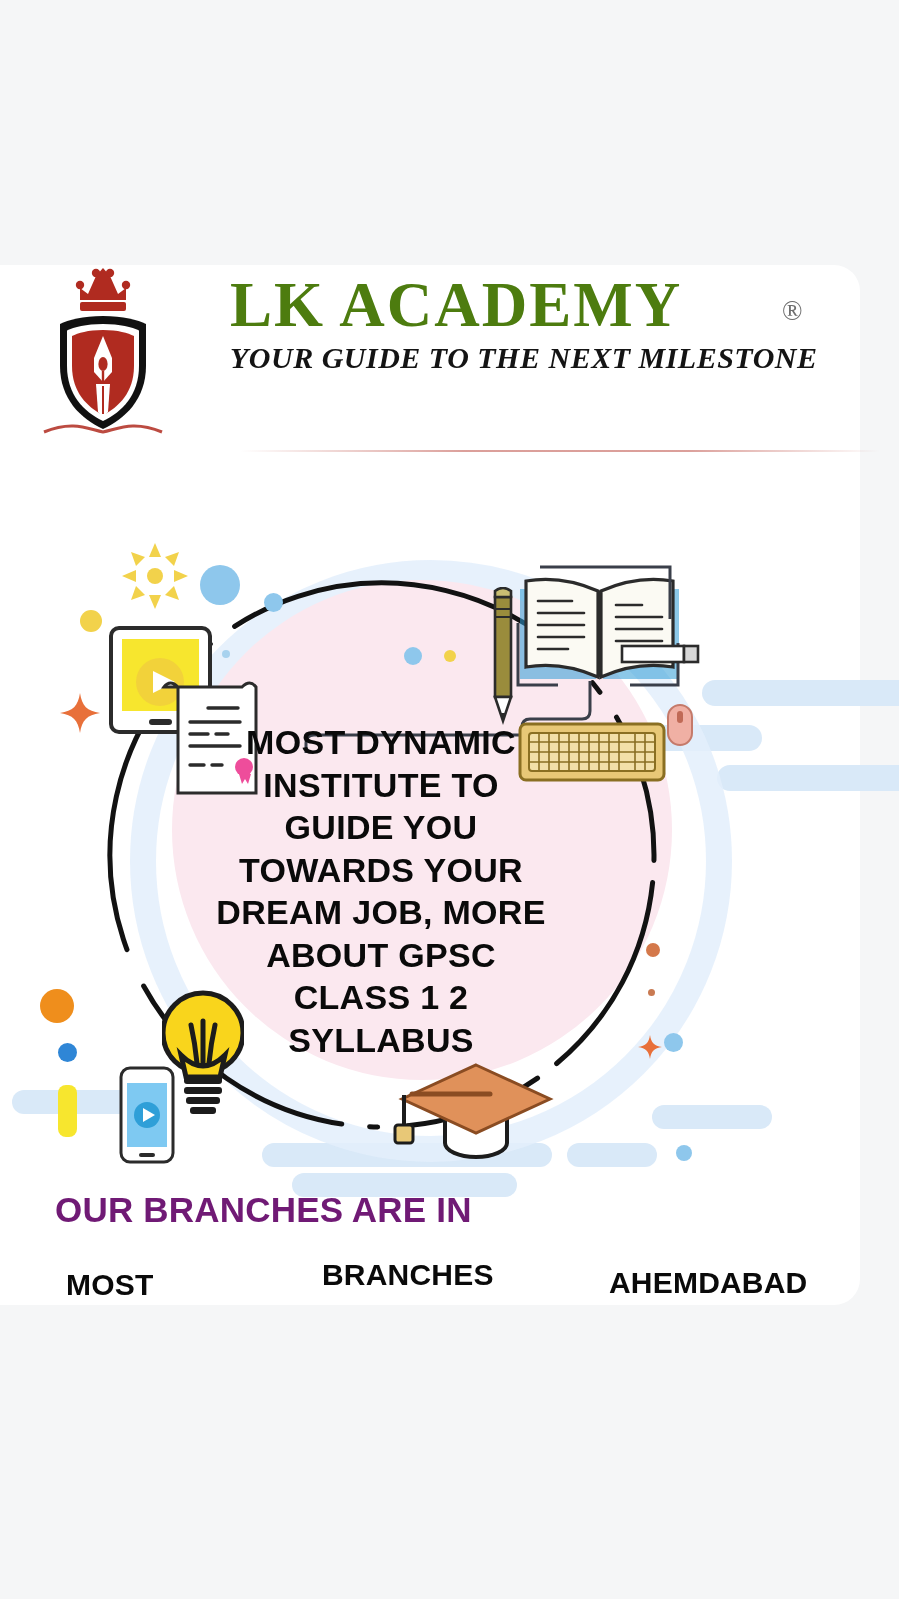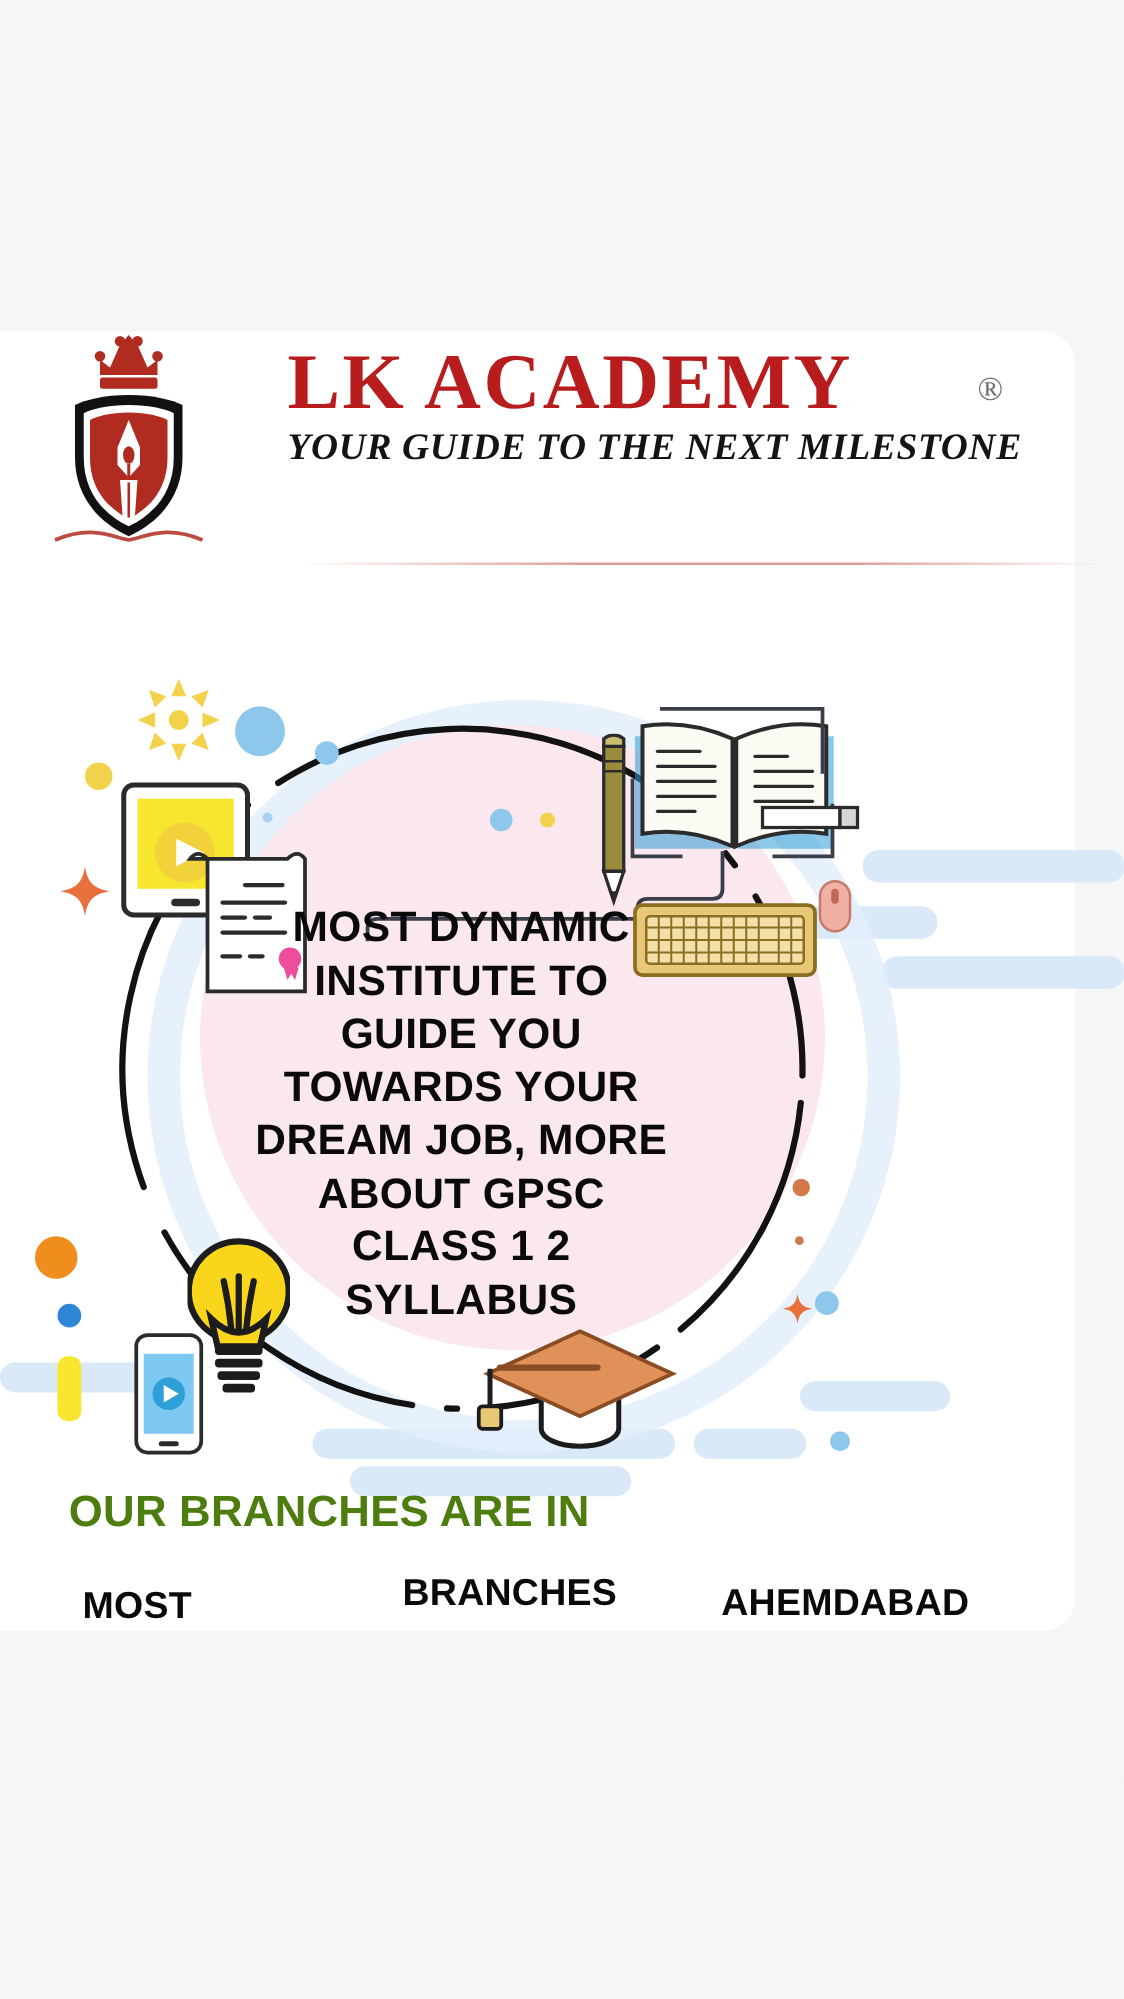--- a/index.html
+++ b/index.html
@@ -30,21 +30,21 @@
     position:absolute;left:38px;top:2px;width:130px;height:185px;
   }
   .logo-text-wrap{
     position:absolute;left:230px;top:22px;width:620px;
   }
   .brand-name{
     font-family:"Liberation Serif", serif;
     font-weight:700;
     font-size:63px;
     letter-spacing:2px;
-    color:#b91c1c;
+    color:#4d7c0f;
     line-height:1;
     white-space:nowrap;
     margin:0;
   }
   .brand-reg{
     position:absolute;left:552px;top:22px;
     font-family:"Liberation Serif", serif;
     font-size:27px;color:#6d6d6d;
   }
   .brand-tag{
@@ -52,21 +52,21 @@
     font-weight:700;font-style:italic;
     font-size:30px;letter-spacing:0.5px;
     color:#141414;white-space:nowrap;margin-top:4px;
   }
   .brand-rule{
     position:absolute;left:10px;top:176px;width:640px;height:2px;
     background:linear-gradient(to right,rgba(176,43,32,0) 0%,rgba(176,43,32,.45) 35%,rgba(176,43,32,.45) 70%,rgba(176,43,32,0) 100%);
   }
 
   
-  .illus{position:absolute;left:0;top:525px;width:887px;height:680px;}
+  .illus{position:absolute;left:12px;top:525px;width:887px;height:680px;}
 
   .cloud{position:absolute;background:#d9e9f8;border-radius:16px;}
 
   .ring-blue{
     position:absolute;left:118px;top:35px;width:550px;height:550px;
     border-radius:50%;
     border:26px solid #e3eefb;
     opacity:.85;
   }
   .disc-pink{
@@ -92,28 +92,28 @@
   }
 
   
   .dot{position:absolute;border-radius:50%;}
   .bar{position:absolute;border-radius:8px;}
   .spark{position:absolute;}
 
   
   .branches-title{
     position:absolute;left:55px;top:1190px;
-    font-size:35px;font-weight:700;color:#4d7c0f;letter-spacing:.2px;
+    font-size:35px;font-weight:700;color:#701a75;letter-spacing:.2px;
   }
   .branch{
     position:absolute;font-size:30px;font-weight:700;color:#0a0a0a;letter-spacing:.2px;
   }
   .b-surat{left:66px;top:1268px;}
   .b-vadodara{left:322px;top:1258px;}
-  .b-ahemdabad{left:577px;top:1266px;}
+  .b-ahemdabad{left:609px;top:1266px;}
 </style>
 </head>
 <body>
 
 <div id="stage">
 
   <div class="white-card"></div>
 
   <div class="logo-block">
 

